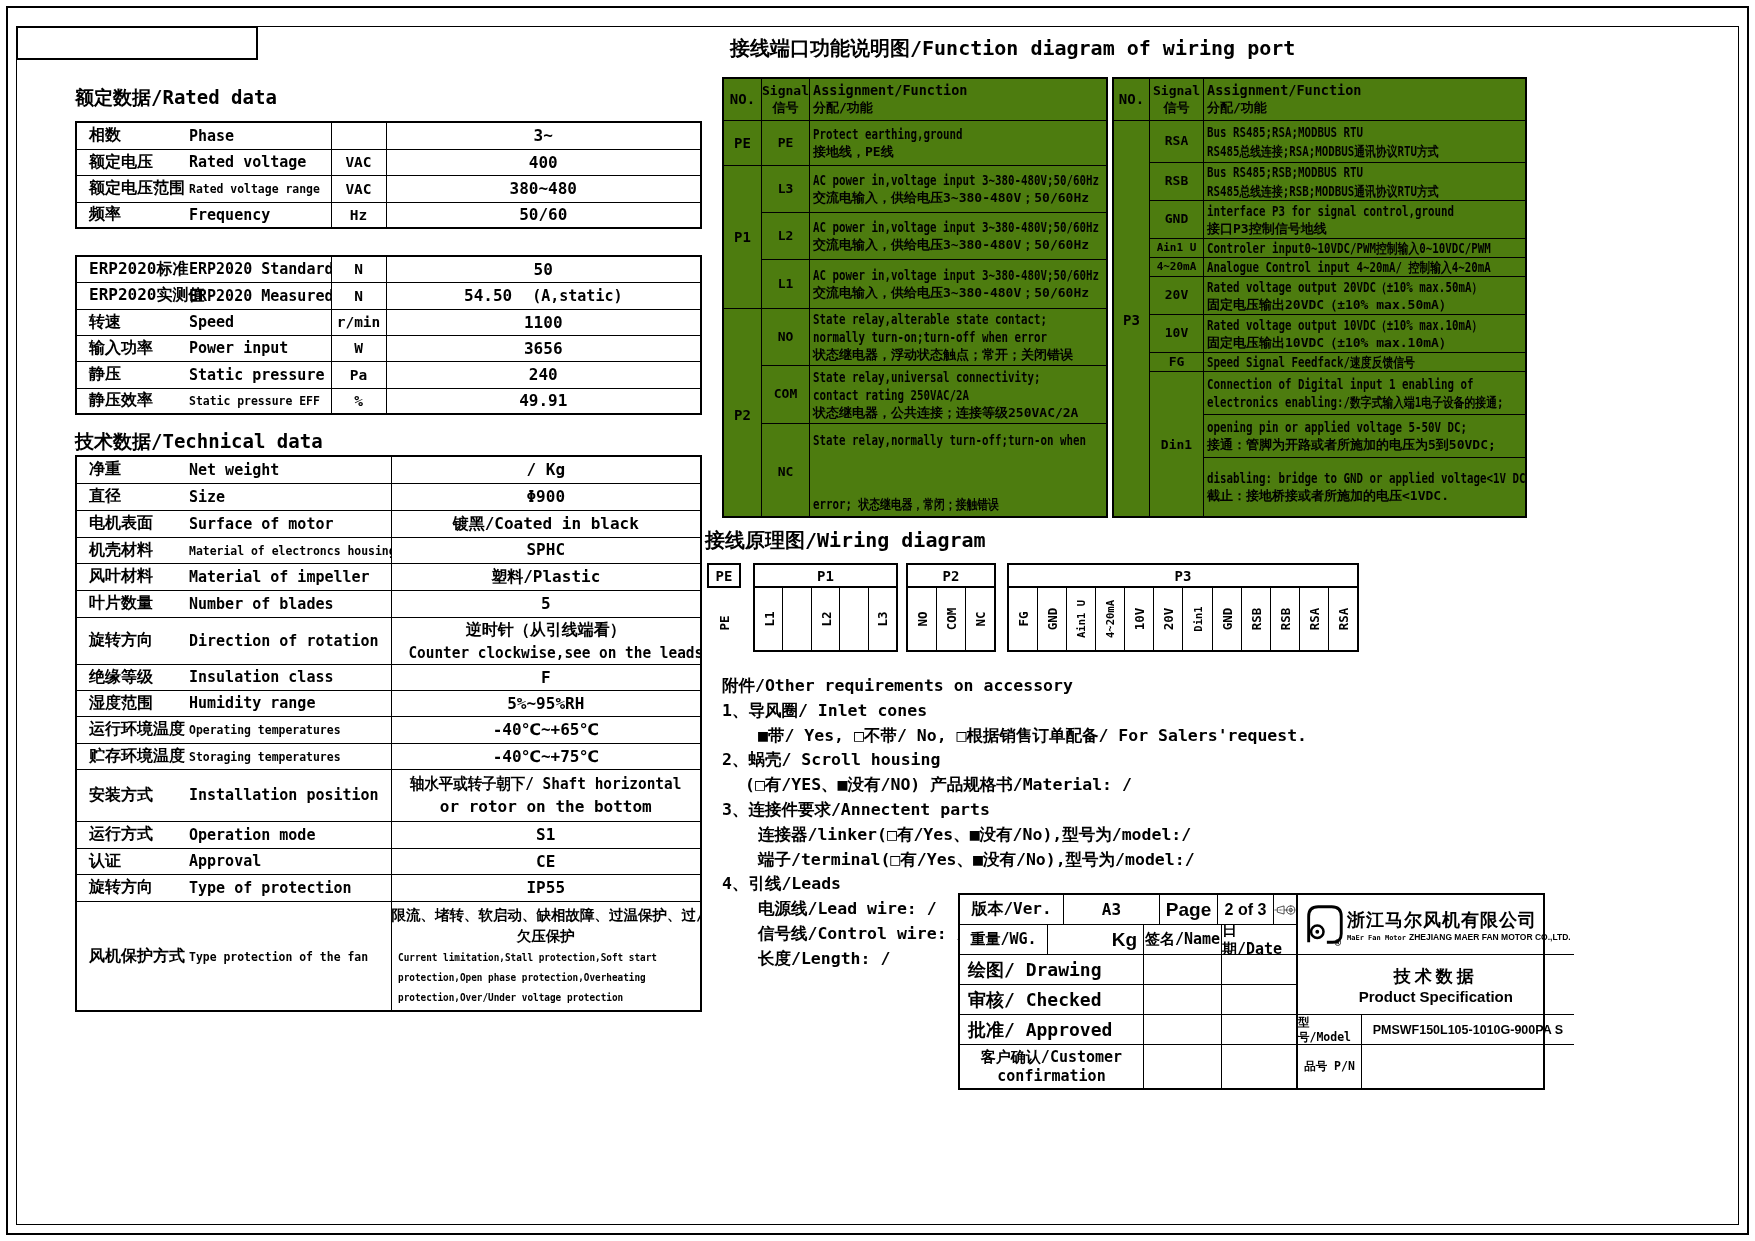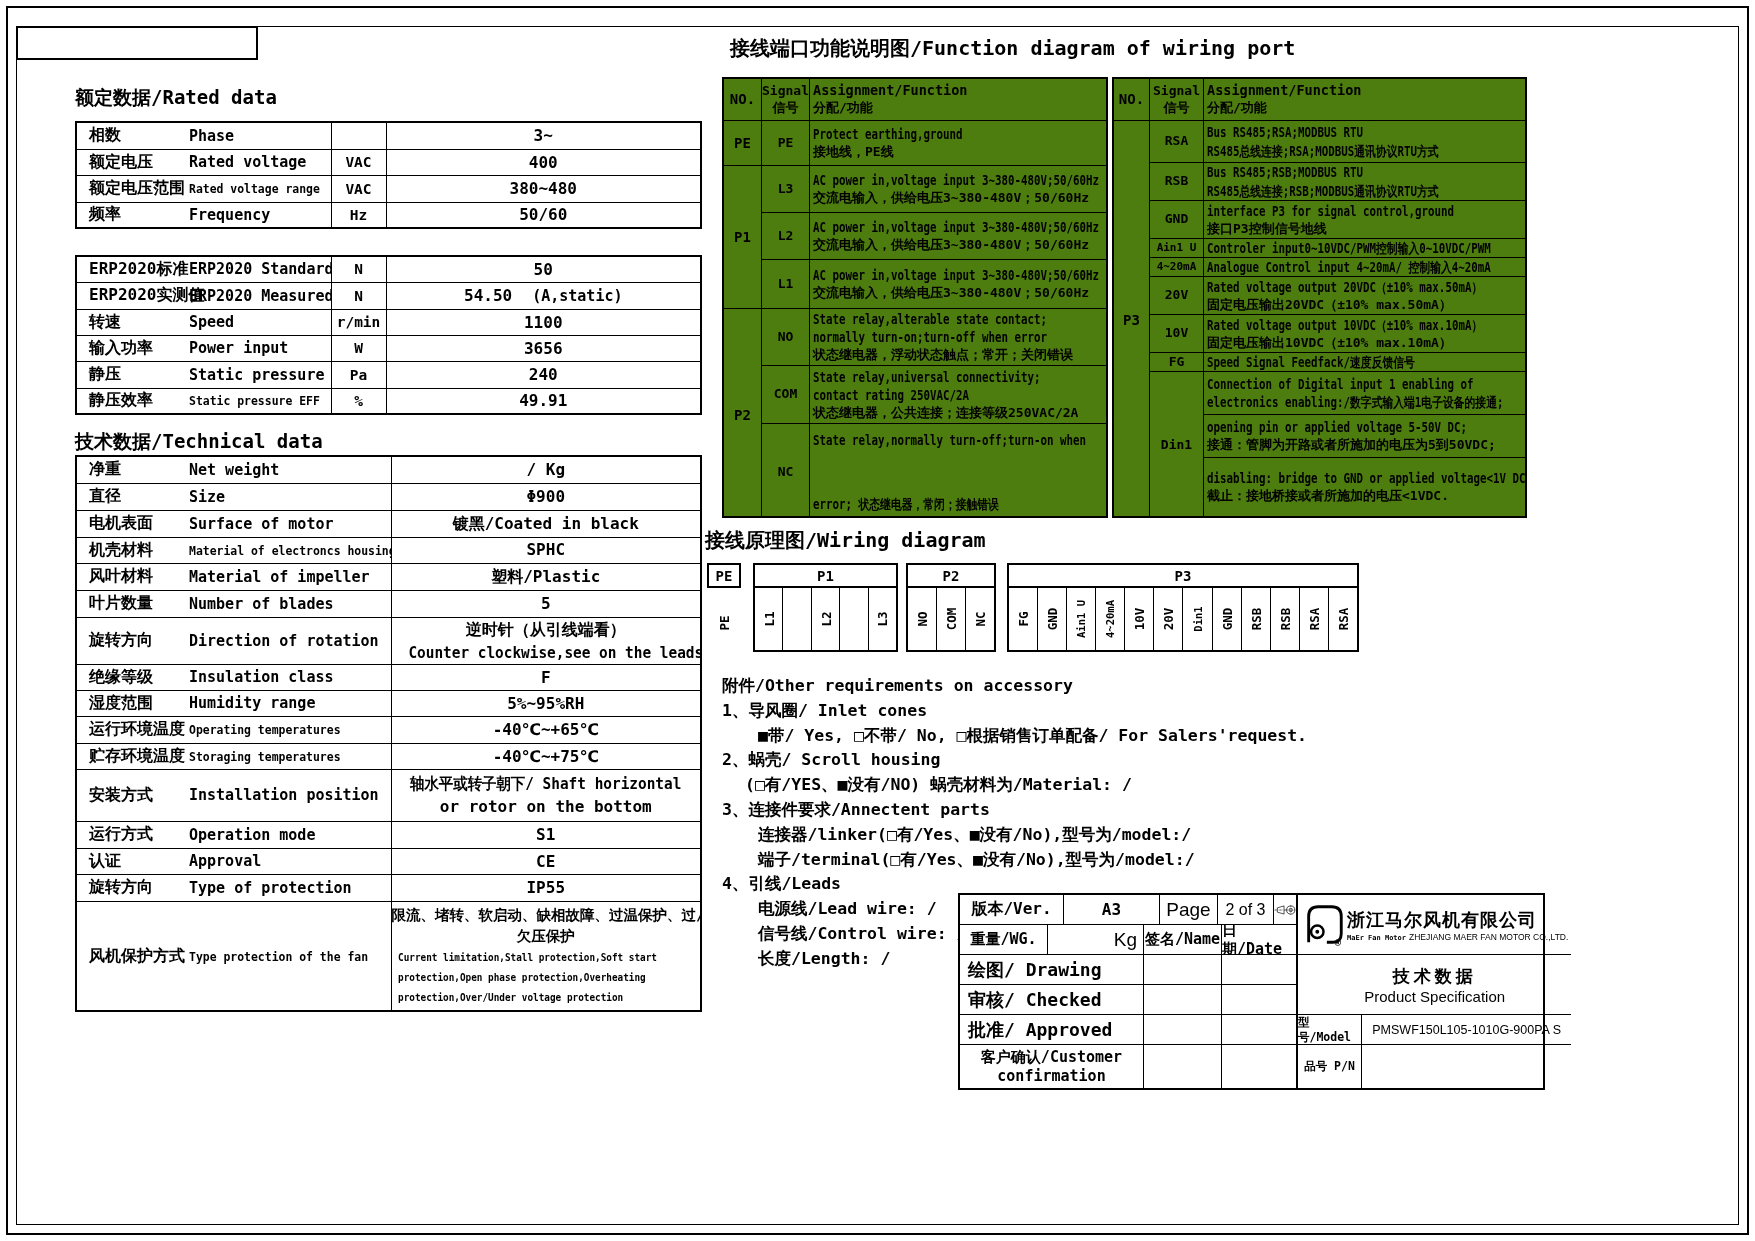--- a/index.html
+++ b/index.html
@@ -73,21 +73,21 @@
 
   
   .tb{position:absolute;left:958px;top:893px;width:587px;height:197px;border:2.5px solid #000;display:flex;background:#fff}
   .tb-l{width:338px;border-right:2px solid #000;display:flex;flex-direction:column}
   .tb-r{flex:1;display:flex;flex-direction:column}
   .tbr{display:flex;border-bottom:1.5px solid #000;flex:none;height:30px}
   .tbr.grow{flex:1;border-bottom:none;height:auto}
   .tbc{border-right:1.5px solid #000;display:flex;align-items:center;justify-content:center;overflow:hidden}
   .tbc:last-child{border-right:none}
   .lbl16{font-size:16px}
-  .big-sans{font-family:"Liberation Sans",sans-serif;font-weight:normal}
+  .big-sans{font-family:"Liberation Sans",sans-serif;font-weight:bold}
   .tb-label{justify-content:flex-start;padding-left:8px;font-size:18px;white-space:nowrap}
   .tbr2c{flex-direction:column;line-height:1.25;font-size:15px;text-align:center}
   .tbr-logo{height:60px;border-bottom:1.5px solid #000;display:flex;padding:2px 3px;align-items:center}
   .tbr-spec{height:60px;border-bottom:1.5px solid #000;display:flex;flex-direction:column;align-items:center;justify-content:center}
   .tbr-model{height:30px;border-bottom:1.5px solid #000;display:flex}
   .tbr-pn{flex:1;display:flex}
   .tb-mini-lab{width:64px;border-right:1.5px solid #000;display:flex;align-items:center;justify-content:center;font-size:11.5px;flex:none}
   .tb-mini-val{flex:1;display:flex;align-items:center;justify-content:center;font-size:12.5px;white-space:nowrap}
   .co-cn{font-size:18px;text-align:left;letter-spacing:1px;white-space:nowrap}
   .co-en{font-size:8px;white-space:nowrap;display:flex;align-items:baseline;gap:3px;justify-content:center}
@@ -537,21 +537,21 @@
         </div>
       </div>
     </div>
 
   <div class="accessory">
     <div class="acc-line ind0">附件/Other requirements on accessory</div>
     <div id="accItems">
         <div class="acc-line ind0">1、导风圈/ Inlet cones</div>
         <div class="acc-line ind2">■带/ Yes, □不带/ No, □根据销售订单配备/ For Salers'request.</div>
         <div class="acc-line ind0">2、蜗壳/ Scroll housing</div>
-        <div class="acc-line ind1">(□有/YES、■没有/NO)  蜗壳材料为/Material: /</div>
+        <div class="acc-line ind1">(□有/YES、■没有/NO)  产品规格书/Material: /</div>
         <div class="acc-line ind0">3、连接件要求/Annectent parts</div>
         <div class="acc-line ind2">连接器/linker(□有/Yes、■没有/No),型号为/model:/</div>
         <div class="acc-line ind2">端子/terminal(□有/Yes、■没有/No),型号为/model:/</div>
         <div class="acc-line ind0">4、引线/Leads</div>
         <div class="acc-line ind2">电源线/Lead wire: /</div>
         <div class="acc-line ind2">信号线/Control wire:  /</div>
         <div class="acc-line ind2">长度/Length: /</div>
       </div>
   </div>
 

